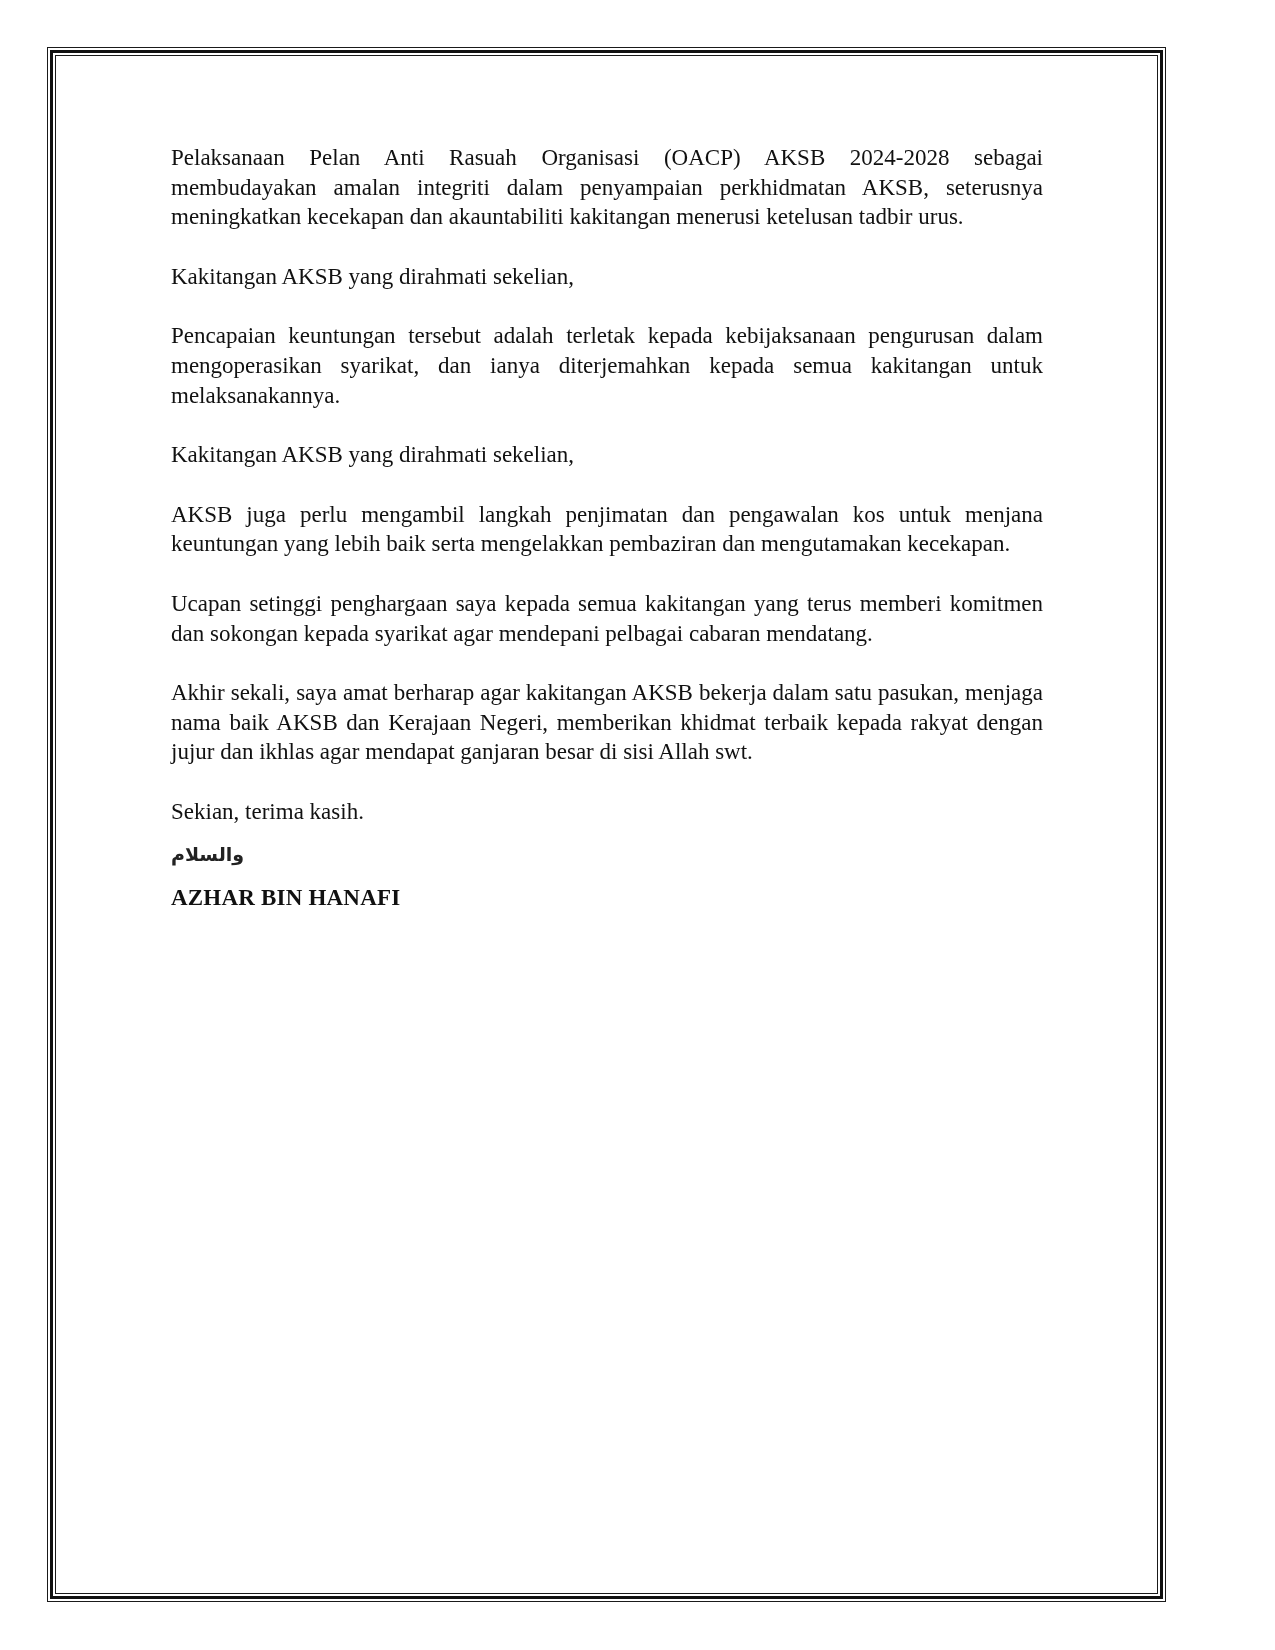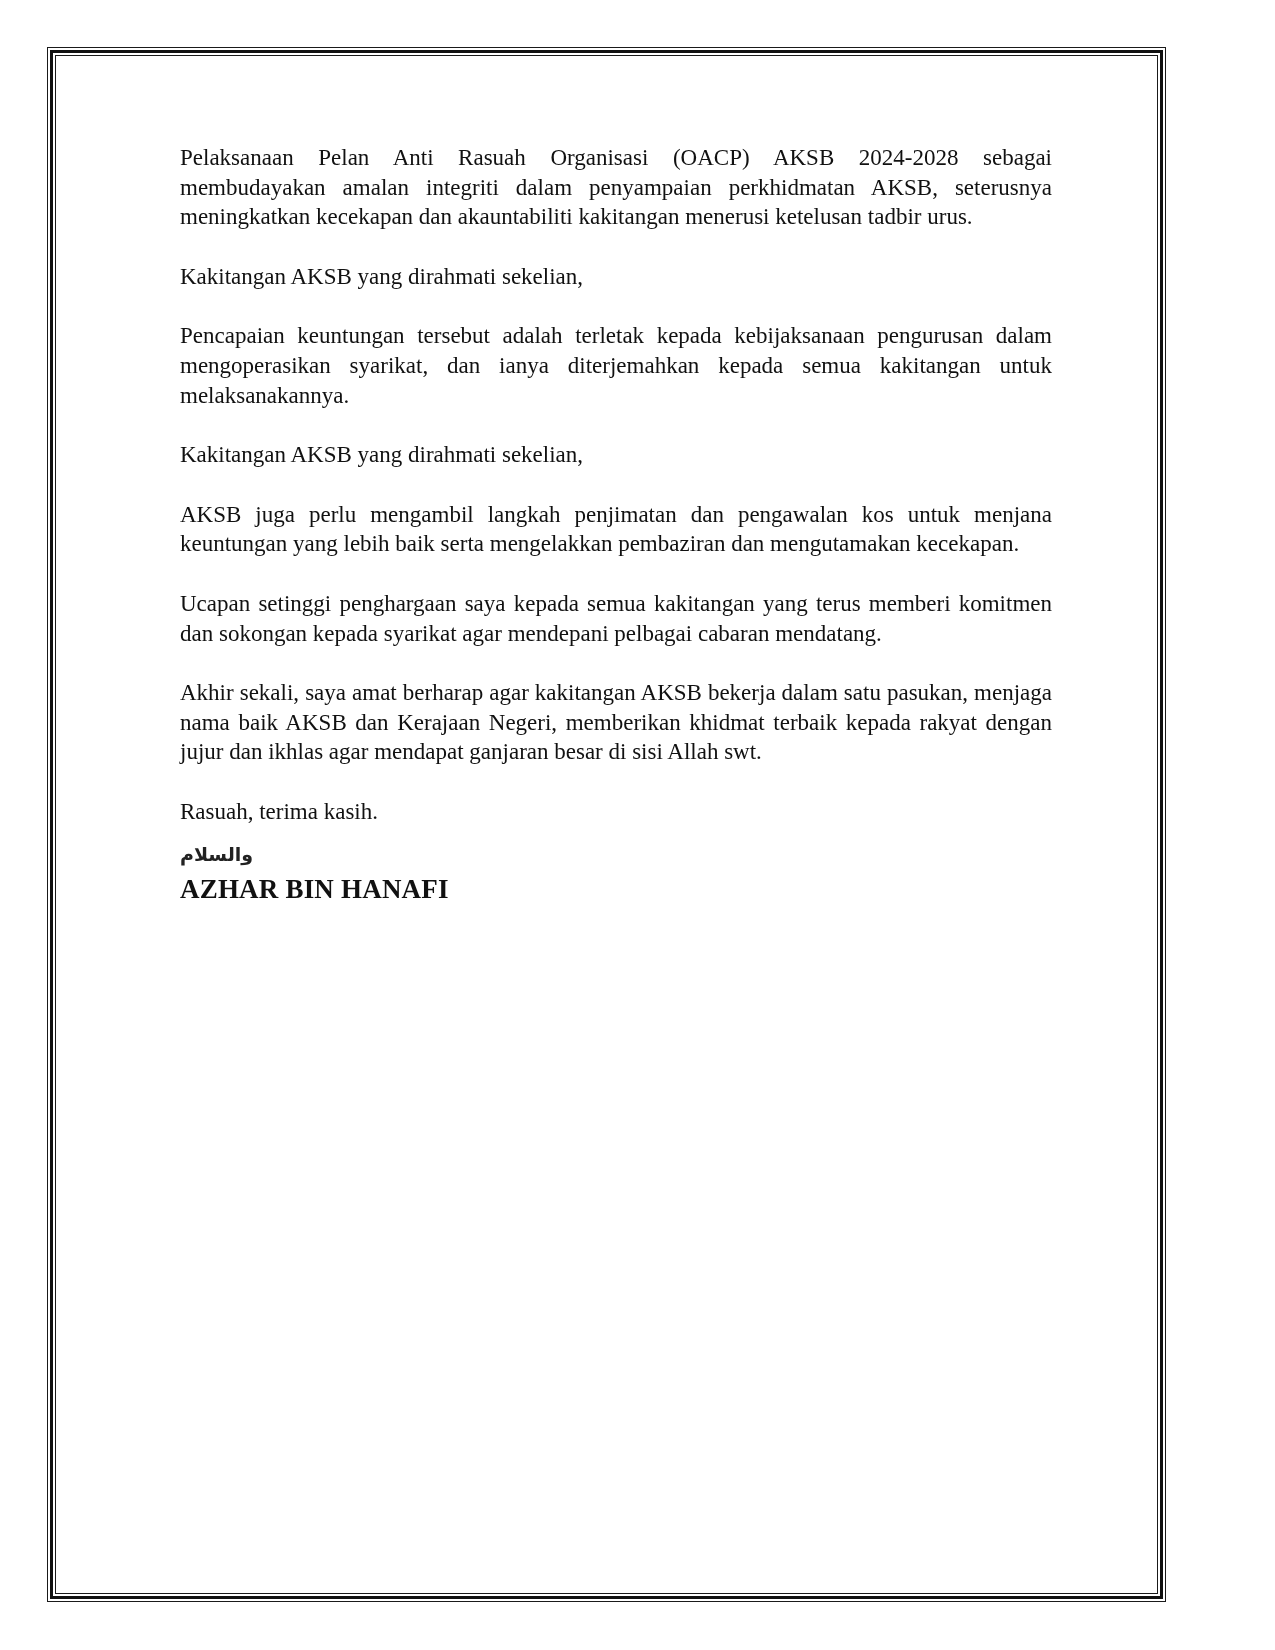--- a/index.html
+++ b/index.html
@@ -32,65 +32,65 @@
     }
     .border-inner {
       position: absolute;
       left: 55px; top: 55px;
       width: 1103px; height: 1539px;
       border: 1px solid #1a1a1a;
       box-sizing: border-box;
     }
     .content {
       position: absolute;
-      left: 180px;
+      left: 171px;
       top: 143px;
       width: 872px;
     }
     .para {
       margin: 0 0 30px 0;
       font-size: 23px;
       line-height: 29.6px;
       text-align: justify;
       text-align-last: left;
       hyphens: none;
     }
     .para.closing {
       margin-bottom: 14px;
     }
     .salam {
       font-family: "DejaVu Sans", sans-serif;
       font-weight: bold;
       font-size: 19px;
       line-height: 26px;
       color: #222222;
-      margin: 0 0 8px 0;
+      margin: 0 0 16px 0;
       direction: rtl;
       text-align: left;
       unicode-bidi: plaintext;
     }
     .sig {
       font-weight: bold;
-      font-size: 27px;
+      font-size: 23px;
       line-height: 29px;
       margin: 0 0 16px 0;
       letter-spacing: 0.2px;
     }
   </style>
 </head>
 <body>
 
 <div class="border-outer"></div>
 <div class="border-mid"></div>
 <div class="border-inner"></div>
 
 <div class="content">
   <p class="para">Pelaksanaan Pelan Anti Rasuah  Organisasi (OACP) AKSB 2024-2028 sebagai membudayakan amalan integriti dalam penyampaian perkhidmatan AKSB, seterusnya meningkatkan kecekapan dan akauntabiliti kakitangan menerusi ketelusan tadbir urus.</p>
   <p class="para">Kakitangan AKSB yang dirahmati sekelian,</p>
   <p class="para">Pencapaian keuntungan tersebut adalah terletak kepada kebijaksanaan pengurusan dalam mengoperasikan syarikat, dan ianya diterjemahkan kepada semua kakitangan untuk melaksanakannya.</p>
   <p class="para">Kakitangan AKSB yang dirahmati sekelian,</p>
   <p class="para">AKSB juga perlu mengambil langkah penjimatan dan pengawalan kos untuk menjana keuntungan yang lebih baik serta mengelakkan pembaziran dan mengutamakan kecekapan.</p>
   <p class="para">Ucapan setinggi penghargaan saya kepada semua kakitangan yang terus memberi komitmen dan sokongan kepada syarikat agar mendepani pelbagai cabaran mendatang.</p>
   <p class="para">Akhir sekali, saya amat berharap agar kakitangan AKSB bekerja dalam satu pasukan, menjaga nama baik AKSB dan Kerajaan Negeri, memberikan khidmat terbaik kepada rakyat dengan jujur dan ikhlas agar mendapat ganjaran besar di sisi Allah swt.</p>
-  <p class="para closing">Rasuah, terima kasih.</p>
+  <p class="para closing">Sekian, terima kasih.</p>
   <p class="salam">والسلام</p>
   <p class="sig">AZHAR BIN HANAFI</p>
 </div>
 
 </body></html>

